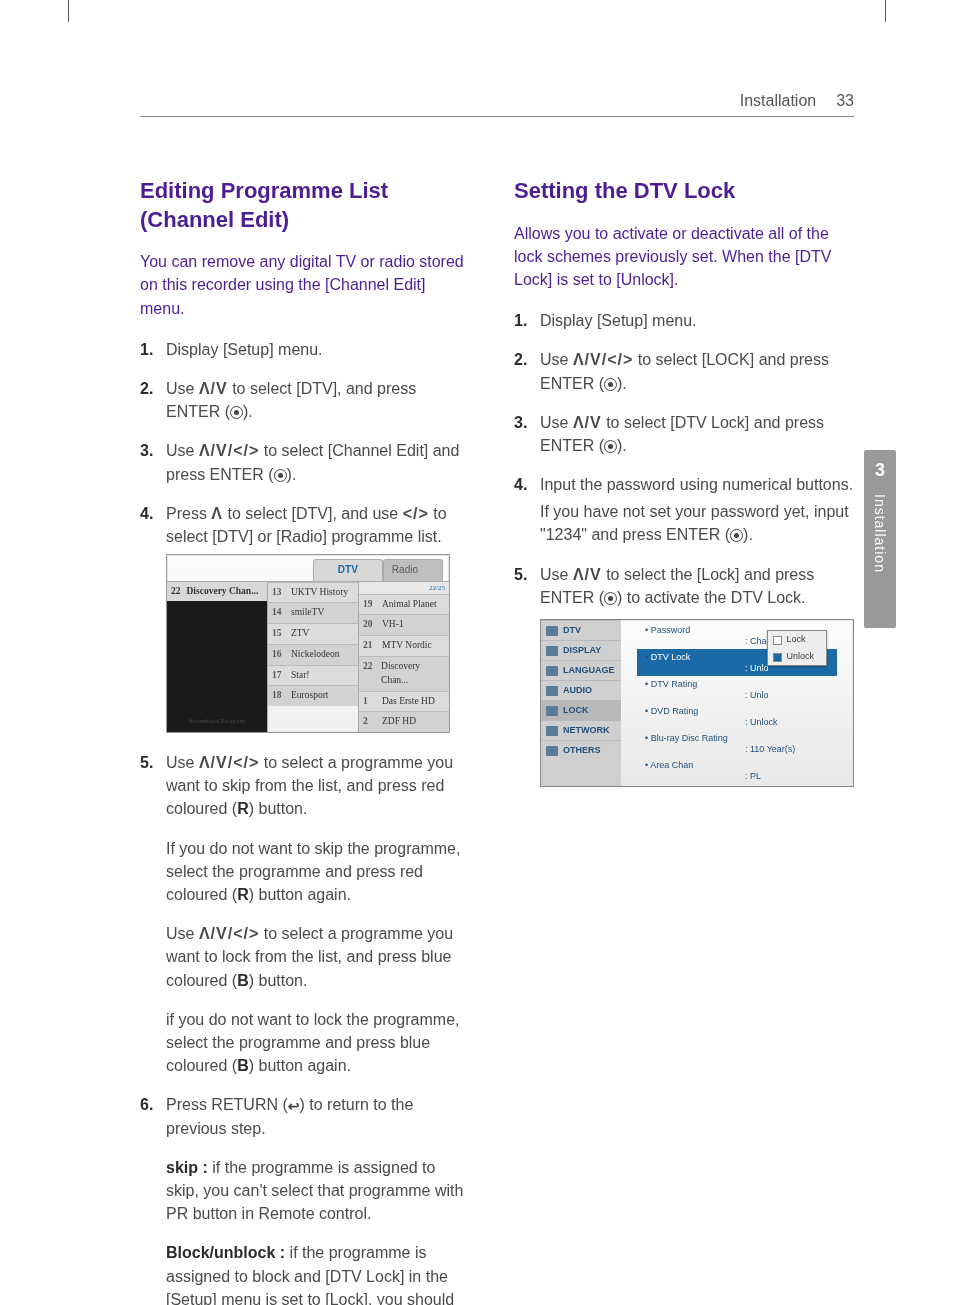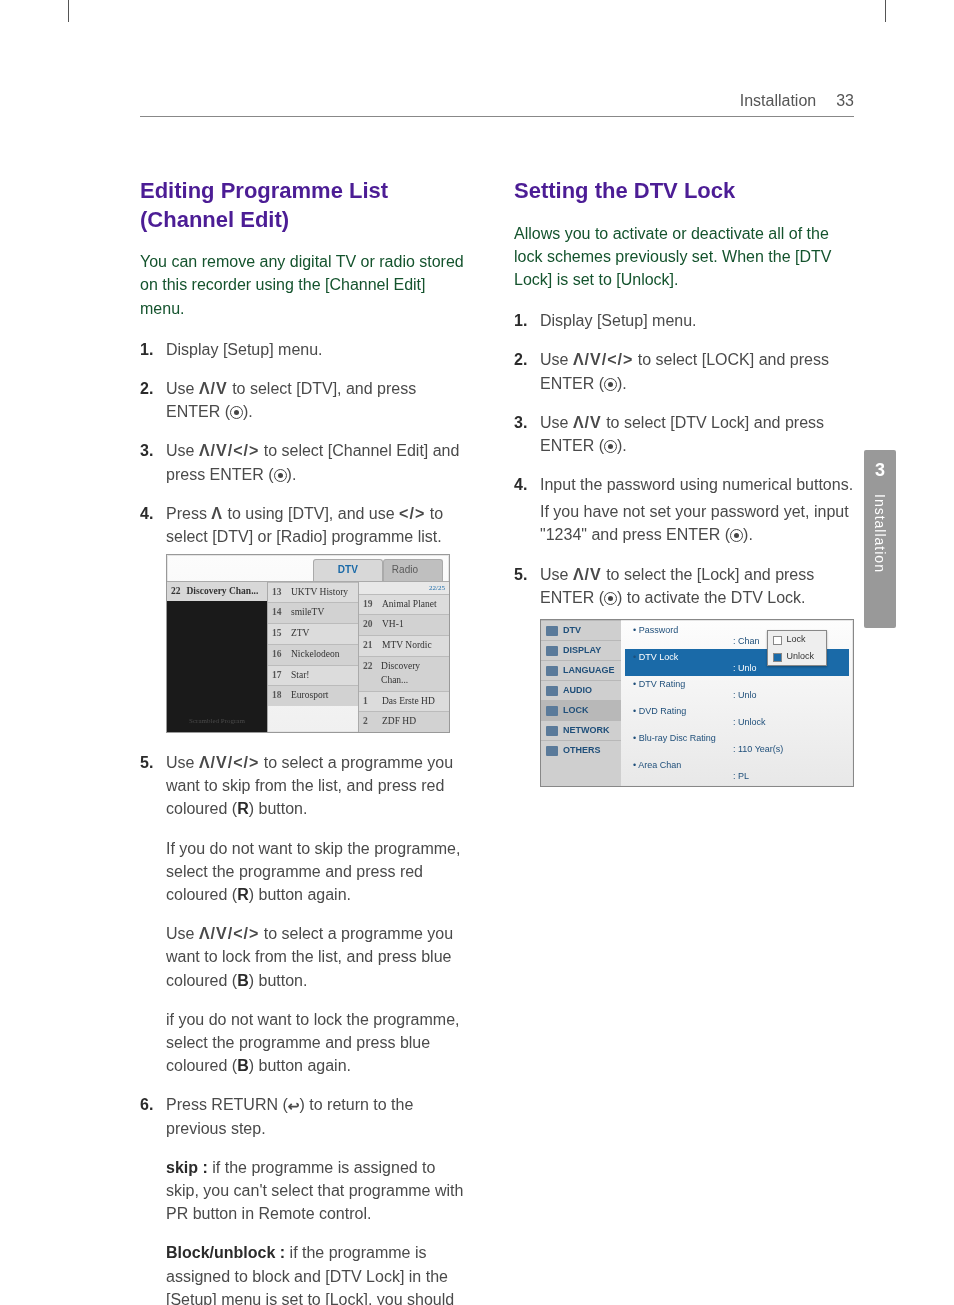--- a/index.html
+++ b/index.html
@@ -44,21 +44,21 @@
     font-size: 22px;
     font-weight: 700;
     color: #4c1d95;
     margin-bottom: 16px;
     line-height: 1.3;
   }
   p.intro {
     font-size: 16px;
     line-height: 1.45;
     margin-bottom: 18px;
-    color: #14532d;
+    color: #4c1d95;
   }
   ol.steps {
     list-style: none;
     counter-reset: step;
     font-size: 16px;
     color: #4a4a4a;
   }
   ol.steps > li {
     counter-increment: step;
     position: relative;
@@ -228,21 +228,21 @@
   }
   .fig2 .menu .mi.sel { background: #b8b8b8; }
   .fig2 .menu .ic {
     width: 12px; height: 10px;
     background: #5a7a9a;
     border-radius: 1px;
     flex-shrink: 0;
   }
   .fig2 .opts {
     flex: 1;
-    padding: 2px 4px;
+    padding: 2px 16px;
     border-radius: 27px;
   }
   .fig2 .orow {
     display: flex;
     padding: 1.5px 8px;
     font-size: 9px;
   }
   .fig2 .orow .k { width: 100px; color: #1f4f7a; }
   .fig2 .orow .k::before { content: "• "; color: #1f4f7a; }
   .fig2 .orow .v { color: #1f4f7a; margin-top: 11px; }
@@ -289,21 +289,21 @@
       <p class="intro">You can remove any digital TV or radio stored on this recorder using the [Channel Edit] menu.</p>
       <ol class="steps">
         <li><span>Display [Setup] menu.</span></li>
         <li>
           <span>Use </span><span class="arrow">Λ/V</span><span> to select [DTV], and press ENTER (</span><span class="enter-icon"></span><span>).</span>
         </li>
         <li>
           <span>Use </span><span class="arrow">Λ/V/&lt;/&gt;</span><span> to select [Channel Edit] and press ENTER (</span><span class="enter-icon"></span><span>).</span>
         </li>
         <li>
-          <span>Press </span><span class="arrow">Λ</span><span> to using [DTV], and use </span><span class="arrow">&lt;/&gt;</span><span> to select [DTV] or [Radio] programme list.</span>
+          <span>Press </span><span class="arrow">Λ</span><span> to select [DTV], and use </span><span class="arrow">&lt;/&gt;</span><span> to select [DTV] or [Radio] programme list.</span>
 
           
           <div class="fig1">
             <div class="tabs">
               <div class="tab">DTV</div>
               <div class="tab inactive">Radio</div>
             </div>
             <div class="body">
               <div class="preview">
                 <div class="row">

